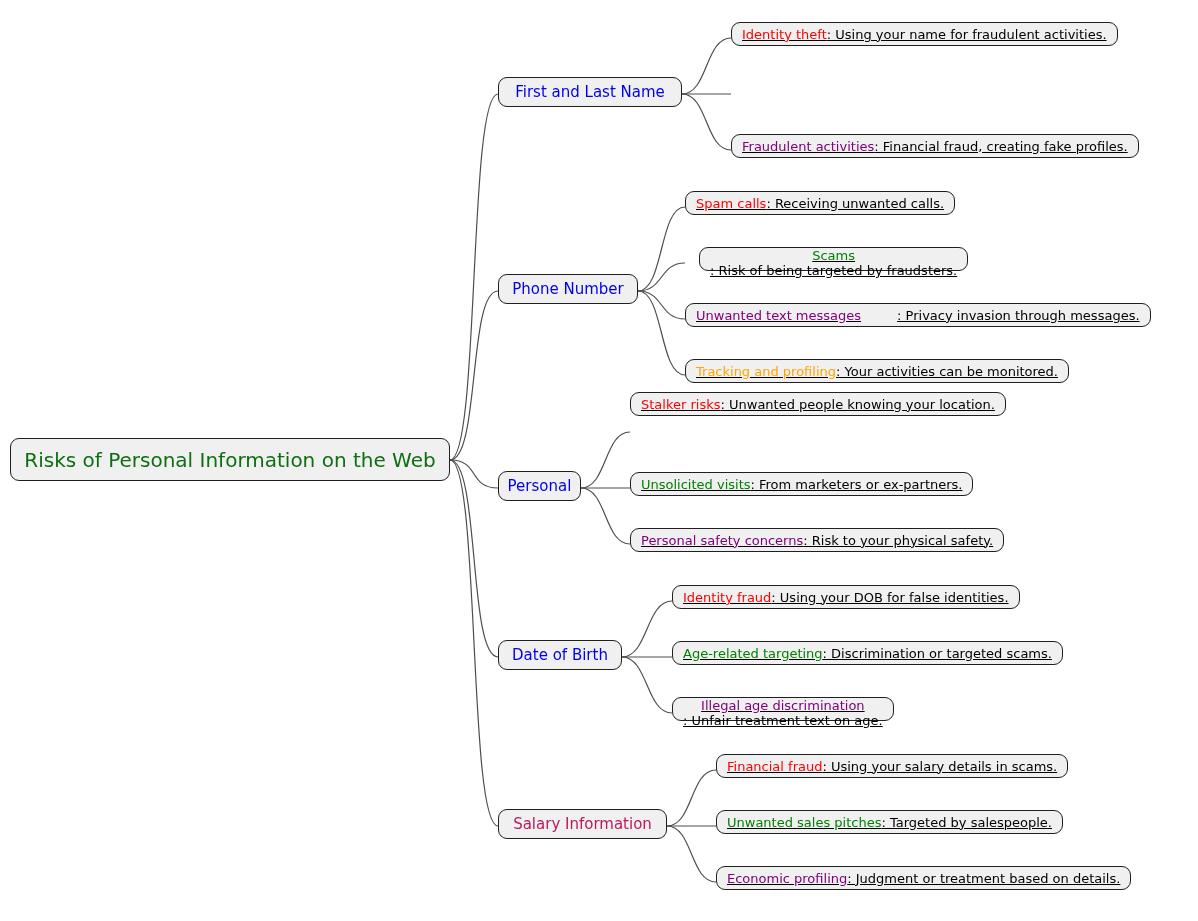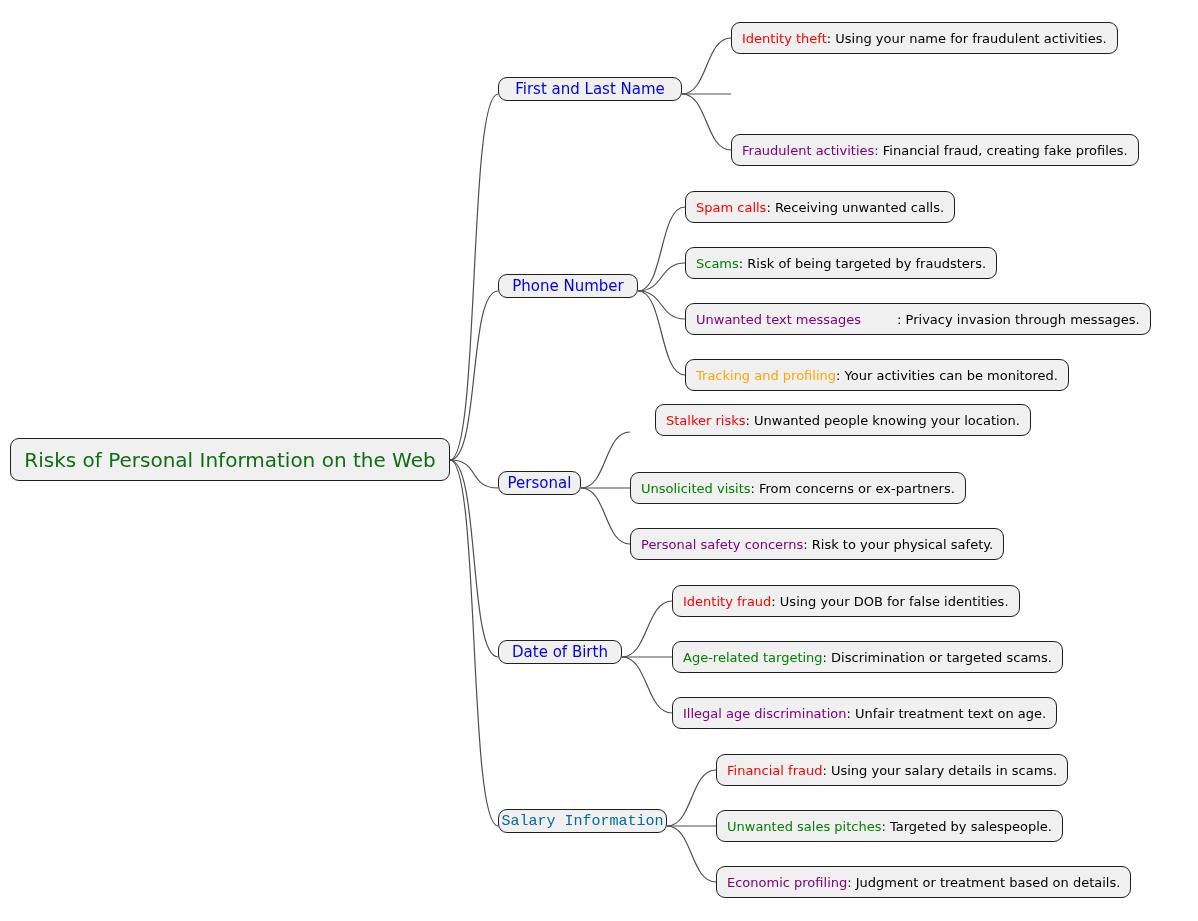--- a/index.html
+++ b/index.html
@@ -22,29 +22,30 @@
     display: flex;
     align-items: center;
     justify-content: center;
     white-space: nowrap;
   }
   .node.root {
     left: 10px; top: 438px; width: 440px; height: 43px;
     font-size: 20px;
   }
   .node.branch {
-    height: 24px;
+    height: 30px;
     font-size: 15px;
   }
   .node.leaf {
-    height: 32px;
+    height: 24px;
     font-size: 13px;
     padding: 0 10px;
     justify-content: flex-start;
     color: #000000;
+    text-decoration: underline;
   }
   .node .kw { }
   .node .desc { color: #000000; }
 </style>
 </head>
 <body>
 
 <div class="canvas">
 
   <svg class="edges" width="1198" height="921">
@@ -93,67 +94,67 @@
       <span class="desc">: Financial fraud, creating fake profiles.</span>
   </div>
 
   <div class="node branch" style="left:498px; top:274px; width:140px;">
     <span style="color: rgb(0, 0, 238);">Phone Number</span>
   </div>
   <div class="node leaf" style="left:685px; top:191px;">
     <span class="kw" style="color: rgb(255, 0, 0);">Spam calls</span>
       <span class="desc">: Receiving unwanted calls.</span>
   </div>
-  <div class="node leaf" style="left:685px; top:247px;">
+  <div class="node leaf" style="left:699px; top:247px;flex-direction:column;">
     <span class="kw" style="color: rgb(0, 128, 0);">Scams</span>
       <span class="desc">: Risk of being targeted by fraudsters.</span>
   </div>
   <div class="node leaf" style="left:685px; top:303px;gap:36px;">
     <span class="kw" style="color: rgb(128, 0, 128);">Unwanted text messages</span>
       <span class="desc">: Privacy invasion through messages.</span>
   </div>
   <div class="node leaf" style="left:685px; top:359px;">
     <span class="kw" style="color: rgb(255, 165, 0);">Tracking and profiling</span>
       <span class="desc">: Your activities can be monitored.</span>
   </div>
 
   <div class="node branch" style="left:498px; top:471px; width:83px;">
     <span style="color: rgb(0, 0, 238);">Personal</span>
   </div>
-  <div class="node leaf" style="left:630px; top:404px;margin-left:25px;">
+  <div class="node leaf" style="left:630px; top:392px;">
     <span class="kw" style="color: rgb(255, 0, 0);">Stalker risks</span>
       <span class="desc">: Unwanted people knowing your location.</span>
   </div>
   <div class="node leaf" style="left:630px; top:472px;">
     <span class="kw" style="color: rgb(0, 128, 0);">Unsolicited visits</span>
-      <span class="desc">: From concerns or ex-partners.</span>
+      <span class="desc">: From marketers or ex-partners.</span>
   </div>
   <div class="node leaf" style="left:630px; top:528px;">
     <span class="kw" style="color: rgb(128, 0, 128);">Personal safety concerns</span>
       <span class="desc">: Risk to your physical safety.</span>
   </div>
 
   <div class="node branch" style="left:498px; top:640px; width:124px;">
     <span style="color: rgb(0, 0, 238);">Date of Birth</span>
   </div>
   <div class="node leaf" style="left:672px; top:585px;">
     <span class="kw" style="color: rgb(255, 0, 0);">Identity fraud</span>
       <span class="desc">: Using your DOB for false identities.</span>
   </div>
   <div class="node leaf" style="left:672px; top:641px;">
     <span class="kw" style="color: rgb(0, 128, 0);">Age-related targeting</span>
       <span class="desc">: Discrimination or targeted scams.</span>
   </div>
-  <div class="node leaf" style="left:672px; top:697px;">
+  <div class="node leaf" style="left:672px; top:697px;flex-direction:column;">
     <span class="kw" style="color: rgb(128, 0, 128);">Illegal age discrimination</span>
       <span class="desc">: Unfair treatment text on age.</span>
   </div>
 
   <div class="node branch" style="left:498px; top:809px; width:169px;">
-    <span style="color: #0369a1; font-family: Liberation Mono, monospace;">Salary Information</span>
+    <span style="color: #be185d;">Salary Information</span>
   </div>
   <div class="node leaf" style="left:716px; top:754px;">
     <span class="kw" style="color: rgb(255, 0, 0);">Financial fraud</span>
       <span class="desc">: Using your salary details in scams.</span>
   </div>
   <div class="node leaf" style="left:716px; top:810px;">
     <span class="kw" style="color: rgb(0, 128, 0);">Unwanted sales pitches</span>
       <span class="desc">: Targeted by salespeople.</span>
   </div>
   <div class="node leaf" style="left:716px; top:866px;">

